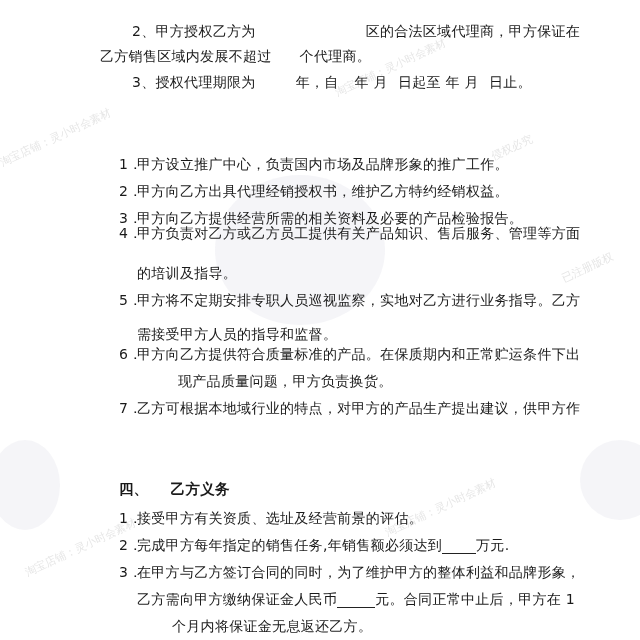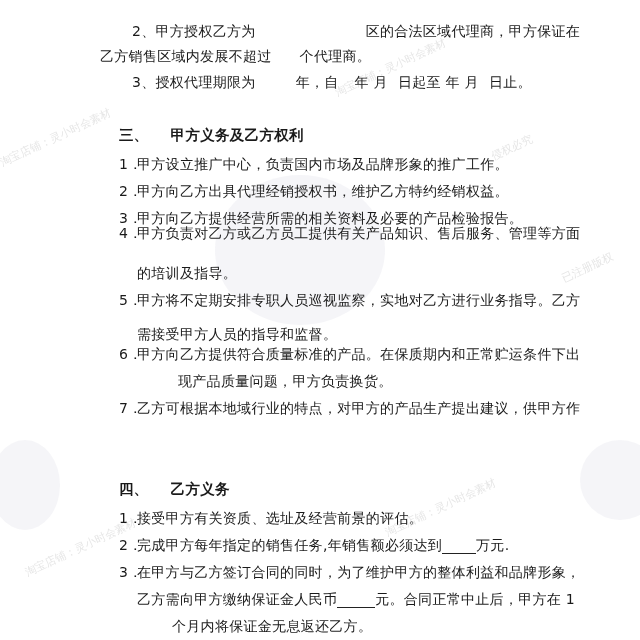--- a/index.html
+++ b/index.html
@@ -38,23 +38,20 @@
     <span>2、</span><span>甲方授权乙方为</span><span class="gap" style="width:110px"></span><span>区的合法区域代理商，甲方保证在</span>
   </div>
   <div class="line" style="left:100px;top:47px;">
     <span>乙方销售区域内发展不超过</span><span class="gap" style="width:28px"></span><span>个代理商。</span>
   </div>
 
   <div class="line" style="left:132px;top:73px;">
     <span>3、</span><span>授权代理期限为</span><span class="gap" style="width:40px"></span><span>年，自</span><span class="gap" style="width:16px"></span><span>年 月</span><span class="gap" style="width:10px"></span><span>日起至 年 月</span><span class="gap" style="width:10px"></span><span>日止。</span>
   </div>
 
-  <div class="line heading" style="left:119px;top:126px;">
-    <span>三、</span><span class="gap" style="width:22px"></span><span>甲方义务及乙方权利</span>
-  </div>
 
   <div class="line" style="left:119px;top:155px;"><span class="num">1．</span><span>甲方设立推广中心，负责国内市场及品牌形象的推广工作。</span></div>
   <div class="line" style="left:119px;top:182px;"><span class="num">2．</span><span>甲方向乙方出具代理经销授权书，维护乙方特约经销权益。</span></div>
   <div class="line" style="left:119px;top:209px;"><span class="num">3．</span><span>甲方向乙方提供经营所需的相关资料及必要的产品检验报告。</span></div>
   <div class="line" style="left:119px;top:224px;"><span class="num">4．</span><span>甲方负责对乙方或乙方员工提供有关产品知识、售后服务、管理等方面</span></div>
   <div class="line" style="left:137px;top:264px;"><span>的培训及指导。</span></div>
   <div class="line" style="left:119px;top:291px;"><span class="num">5．</span><span>甲方将不定期安排专职人员巡视监察，实地对乙方进行业务指导。乙方</span></div>
   <div class="line" style="left:137px;top:325px;"><span>需接受甲方人员的指导和监督。</span></div>
   <div class="line" style="left:119px;top:345px;"><span class="num">6．</span><span>甲方向乙方提供符合质量标准的产品。在保质期内和正常贮运条件下出</span></div>
   <div class="line" style="left:137px;top:372px;margin-left:41px;"><span>现产品质量问题，甲方负责换货。</span></div>

